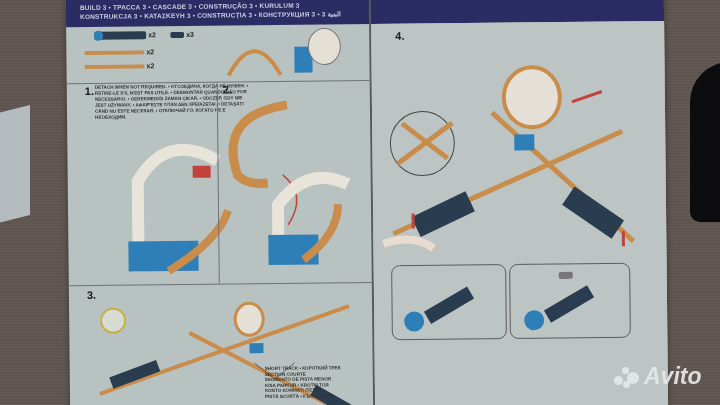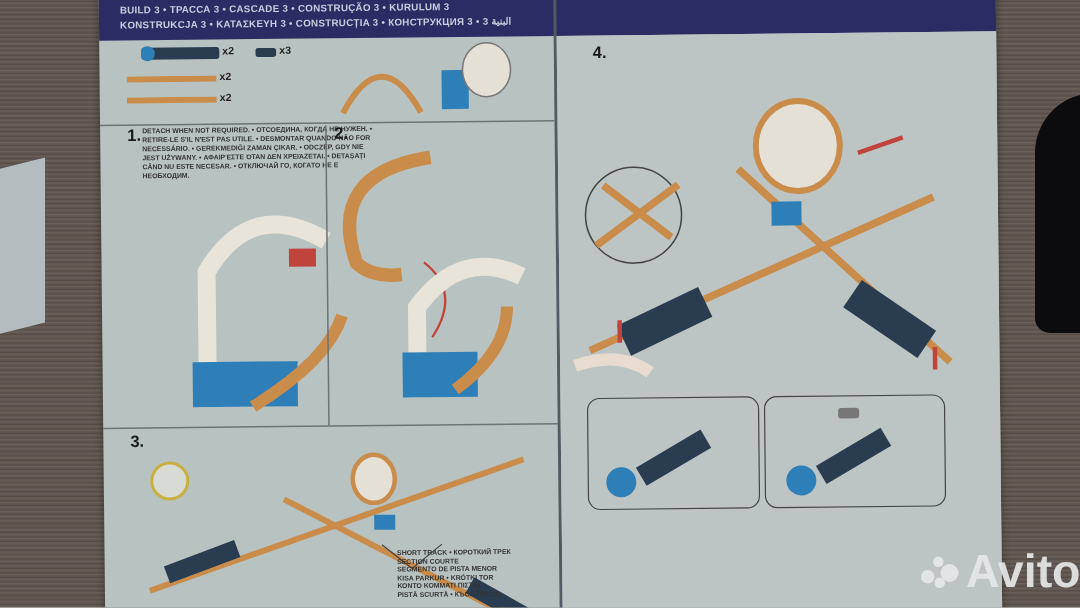--- a/index.html
+++ b/index.html
@@ -17,21 +17,21 @@
   .page-right{position:absolute;left:305px;top:28px;width:293px;height:392px;background:#bcc5c4;}
   .step-num{position:absolute;font-weight:bold;font-size:11px;color:#1a1a1a;}
   .hline{position:absolute;height:1px;background:#6d7376;}
   .vline{position:absolute;width:1px;background:#6d7376;}
   .parts-row{position:absolute;left:18px;top:2px;width:270px;height:50px;}
   .part{position:absolute;}
   .count{position:absolute;font-size:7px;font-weight:bold;color:#222;}
   .note{position:absolute;left:28px;top:58px;width:160px;font-size:4.6px;line-height:6px;font-weight:bold;color:#333;text-transform:uppercase;}
   .svgwrap{position:absolute;}
   .short-track{position:absolute;left:195px;top:341px;font-size:4.6px;line-height:5.6px;font-weight:bold;color:#333;white-space:pre-line;}
-  .watermark{position:absolute;left:614px;top:363px;display:flex;align-items:center;gap:4px;color:#e6e8e8;font-weight:bold;font-size:31px;opacity:.92;}
+  .watermark{position:absolute;left:614px;top:363px;display:flex;align-items:center;gap:4px;color:#e6e8e8;font-weight:bold;font-size:23px;opacity:.92;font-style:italic;}
   .watermark .dots{position:relative;width:26px;height:24px;}
   .watermark .dots span{position:absolute;background:#e6e8e8;border-radius:50%;}
 </style>
 </head>
 <body>
 
 <div class="paper-scrap"></div>
 <div class="phone"></div>
 
 <div class="booklet">

